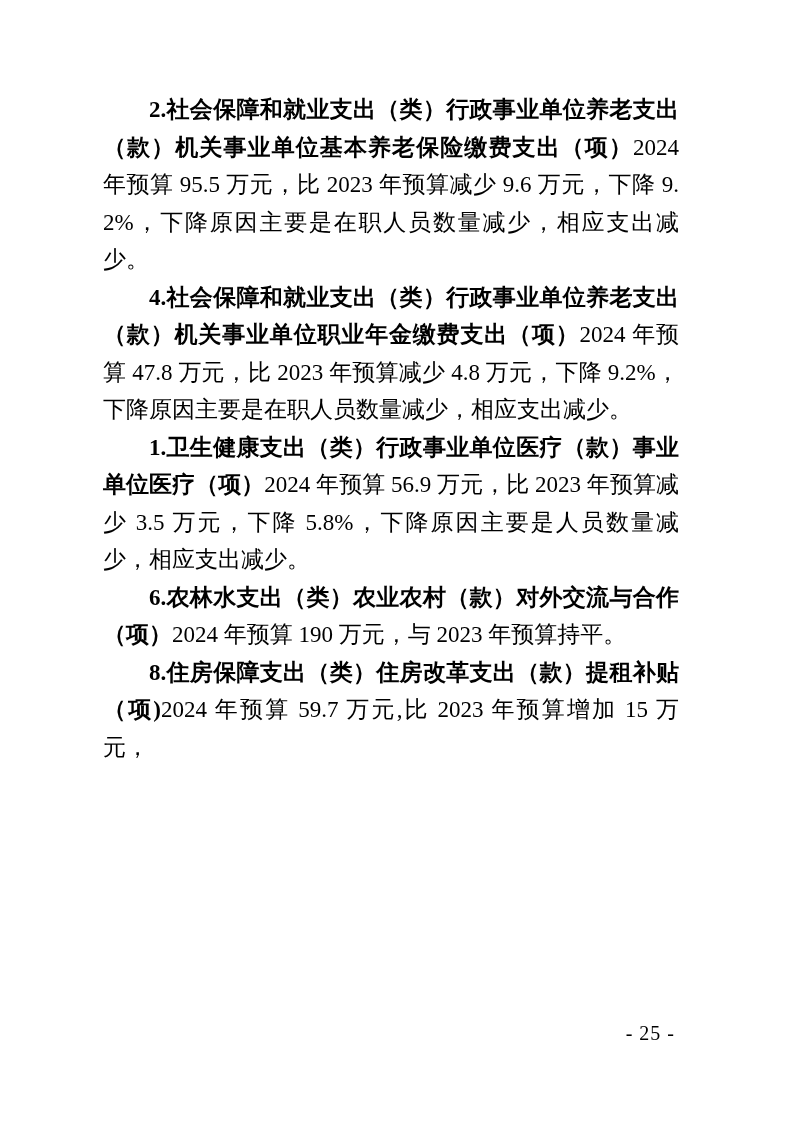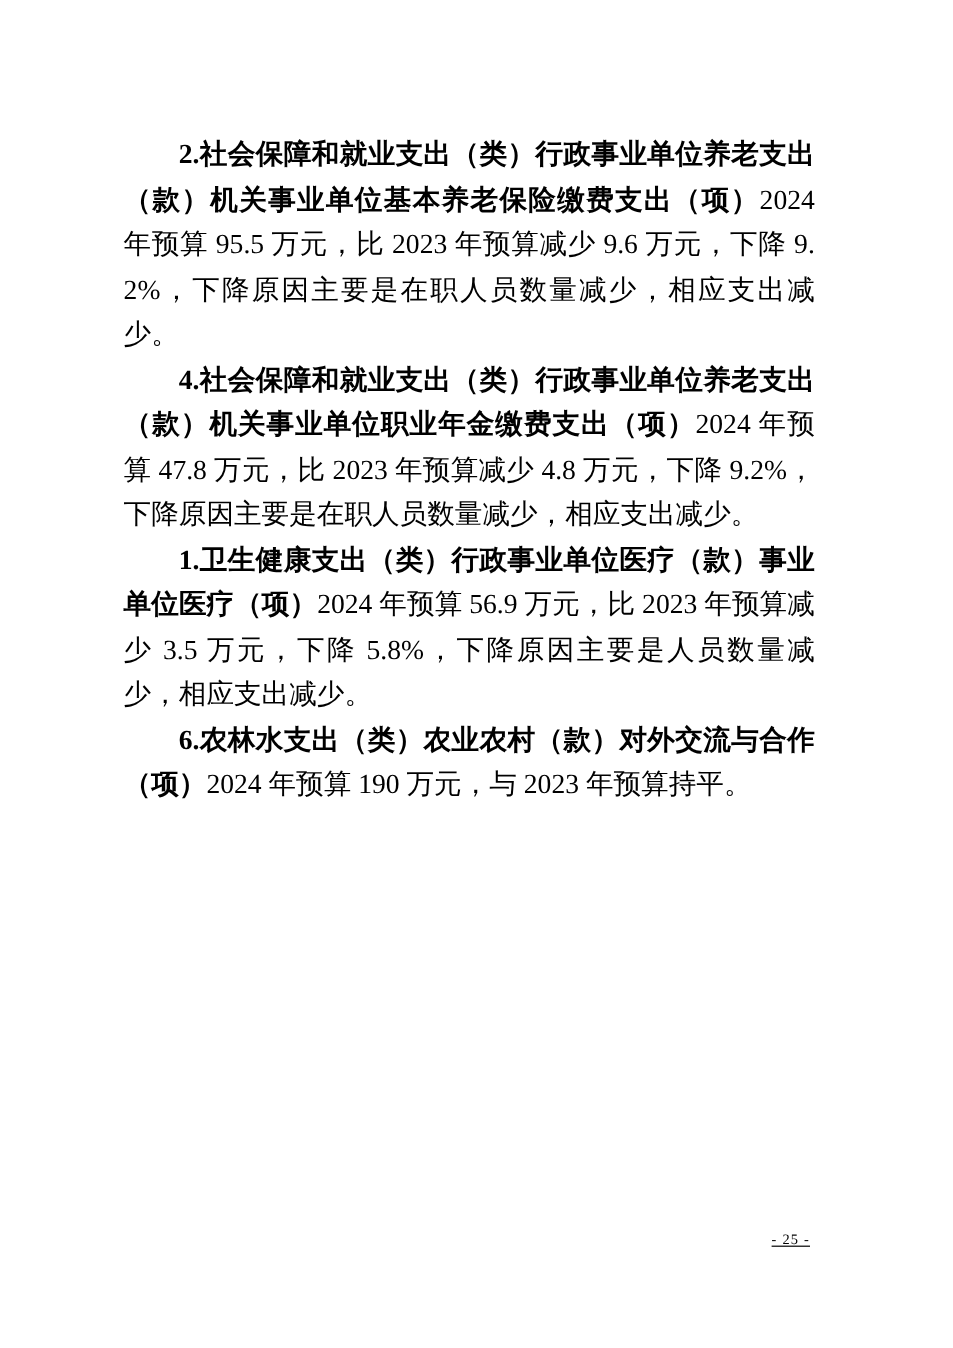--- a/index.html
+++ b/index.html
@@ -17,21 +17,21 @@
     color: #000000;
   }
   .page {
     position: absolute;
     inset: 0;
     background: #ffffff;
   }
   .content {
     position: absolute;
     left: 103px;
-    top: 110px;
+    top: 91px;
     width: 576px;
   }
   .para {
     margin: 0;
     padding: 0;
     font-size: 23px;
     line-height: 37.5px;
     text-align: justify;
     text-justify: inter-ideograph;
     text-indent: 2em;
@@ -42,41 +42,41 @@
   }
   .para-text {
     font-weight: normal;
   }
   .footer {
     position: absolute;
     top: 1023px;
     left: 0;
     right: 119px;
     text-align: right;
-    font-size: 12px;
+    font-size: 20px;
     line-height: 20px;
     letter-spacing: 1px;
-    text-decoration: underline;
   }
 </style>
 </head>
 <body>
 
 <div class="page">
   <div class="content">
 
     <p class="para"><span class="para-heading">2.社会保障和就业支出（类）行政事业单位养老支出（款）机关事业单位基本养老保险缴费支出（项）</span><span class="para-text">2024 年预算 95.5 万元，比 2023 年预算减少 9.6 万元，下降 9.2%，下降原因主要是在职人员数量减少，相应支出减少。</span></p>
 
     <p class="para"><span class="para-heading">4.社会保障和就业支出（类）行政事业单位养老支出（款）机关事业单位职业年金缴费支出（项）</span><span class="para-text">2024 年预算 47.8 万元，比 2023 年预算减少 4.8 万元，下降 9.2%，下降原因主要是在职人员数量减少，相应支出减少。</span></p>
 
     <p class="para"><span class="para-heading">1.卫生健康支出（类）行政事业单位医疗（款）事业单位医疗（项）</span><span class="para-text">2024 年预算 56.9 万元，比 2023 年预算减少 3.5 万元，下降 5.8%，下降原因主要是人员数量减少，相应支出减少。</span></p>
 
 
     <p class="para"><span class="para-heading">6.农林水支出（类）农业农村（款）对外交流与合作（项）</span><span class="para-text">2024 年预算 190 万元，与 2023 年预算持平。</span></p>
 
 
+    <p class="para"><span class="para-heading">8.住房保障支出（类）住房改革支出（款）提租补贴（项)</span><span class="para-text">2024 年预算 59.7 万元,比 2023 年预算增加 15 万元，</span></p>
 
   </div>
 
   <div class="footer">
     <span>- 25 -</span>
   </div>
 </div>
 
 </body></html>

